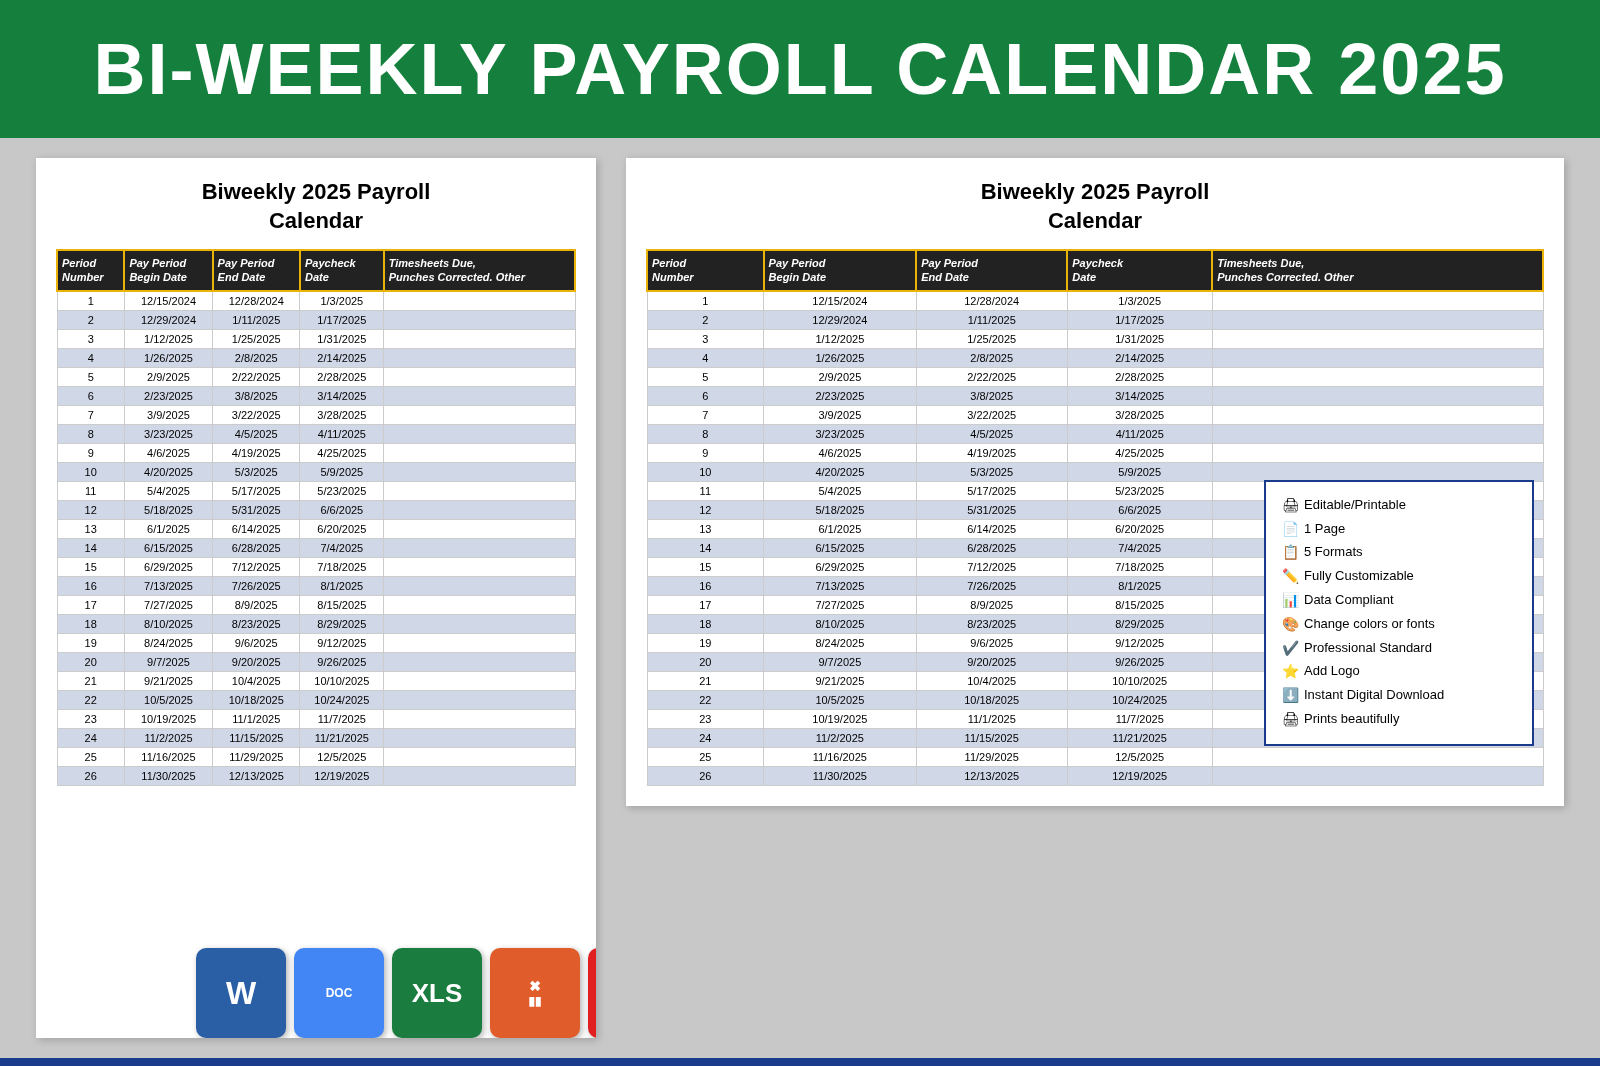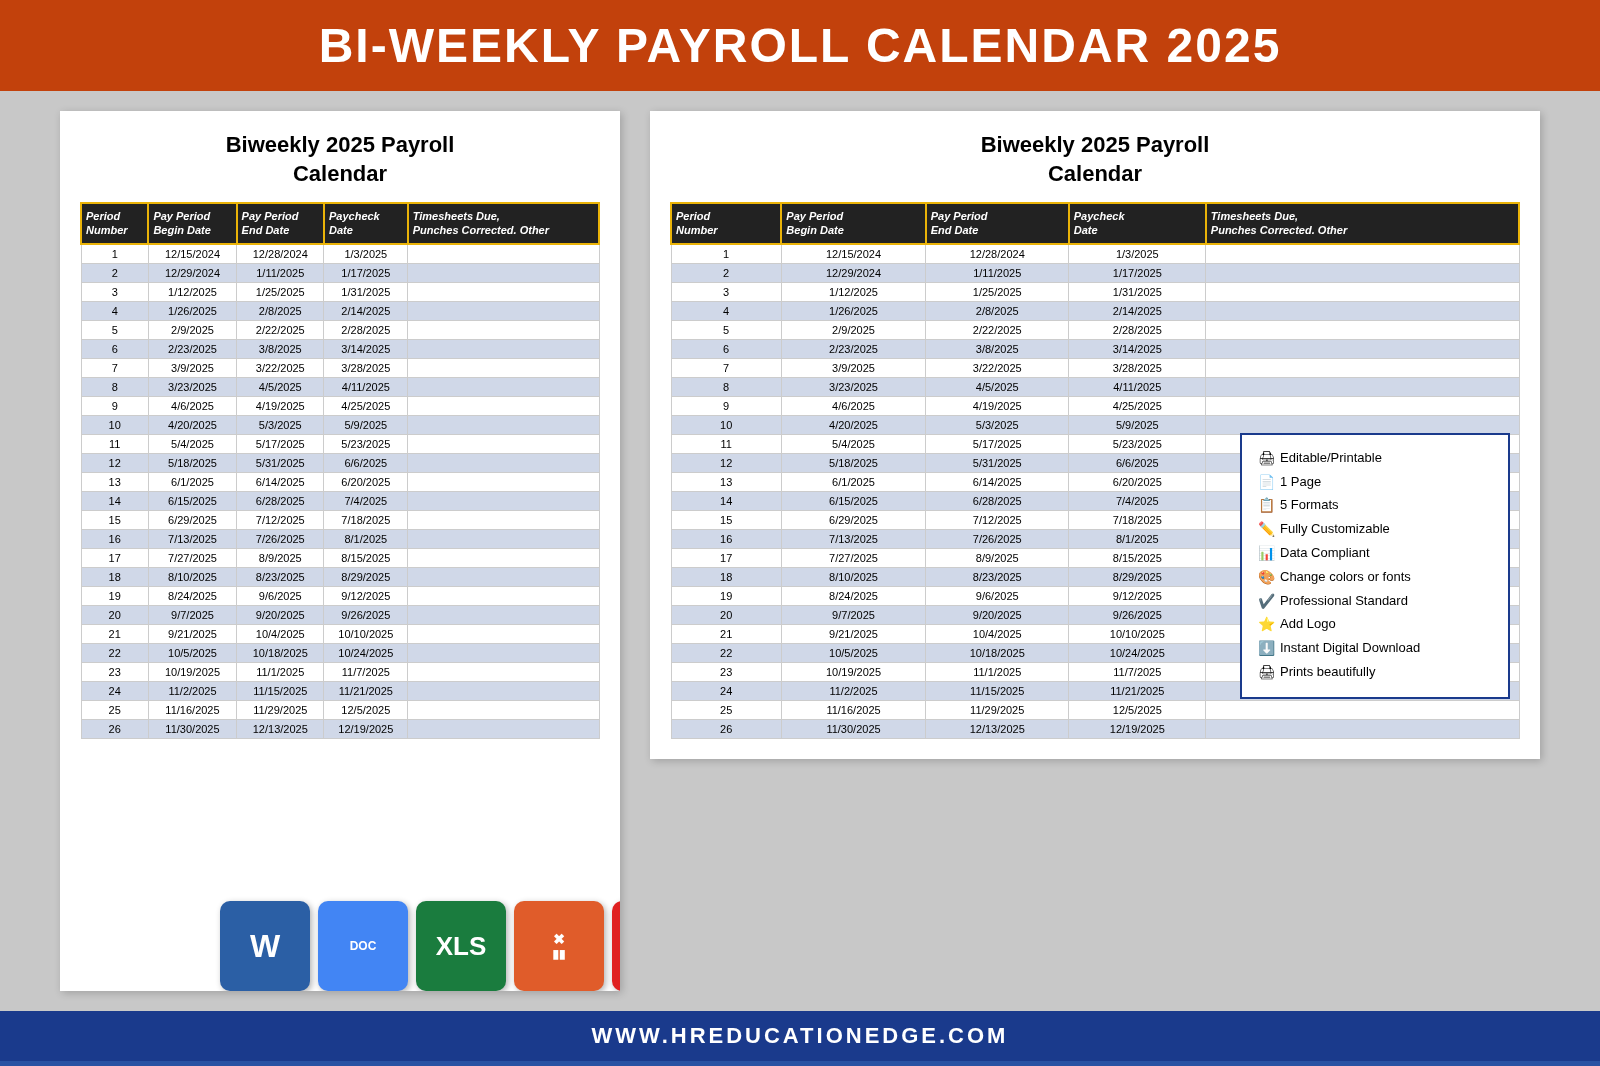--- a/index.html
+++ b/index.html
@@ -4,31 +4,31 @@
   <style>
     * { margin: 0; padding: 0; box-sizing: border-box; }
     body {
       width: 1600px;
       height: 1066px;
       background: #2952a3;
       font-family: Arial, sans-serif;
       overflow: hidden;
     }
     .header {
-      background: #c2410c;
+      background: #15803d;
       color: white;
       text-align: center;
-      padding: 18px 0;
-      font-size: 48px;
+      padding: 28px 0;
+      font-size: 72px;
       font-weight: 900;
       letter-spacing: 2px;
     }
     .main-content {
       background: #c8c8c8;
-      padding: 20px 60px;
+      padding: 20px 36px;
       display: flex;
       gap: 30px;
       justify-content: center;
       height: 920px;
     }
     .calendar-card {
       background: white;
       padding: 20px;
       box-shadow: 2px 2px 8px rgba(0,0,0,0.2);
       width: 560px;

